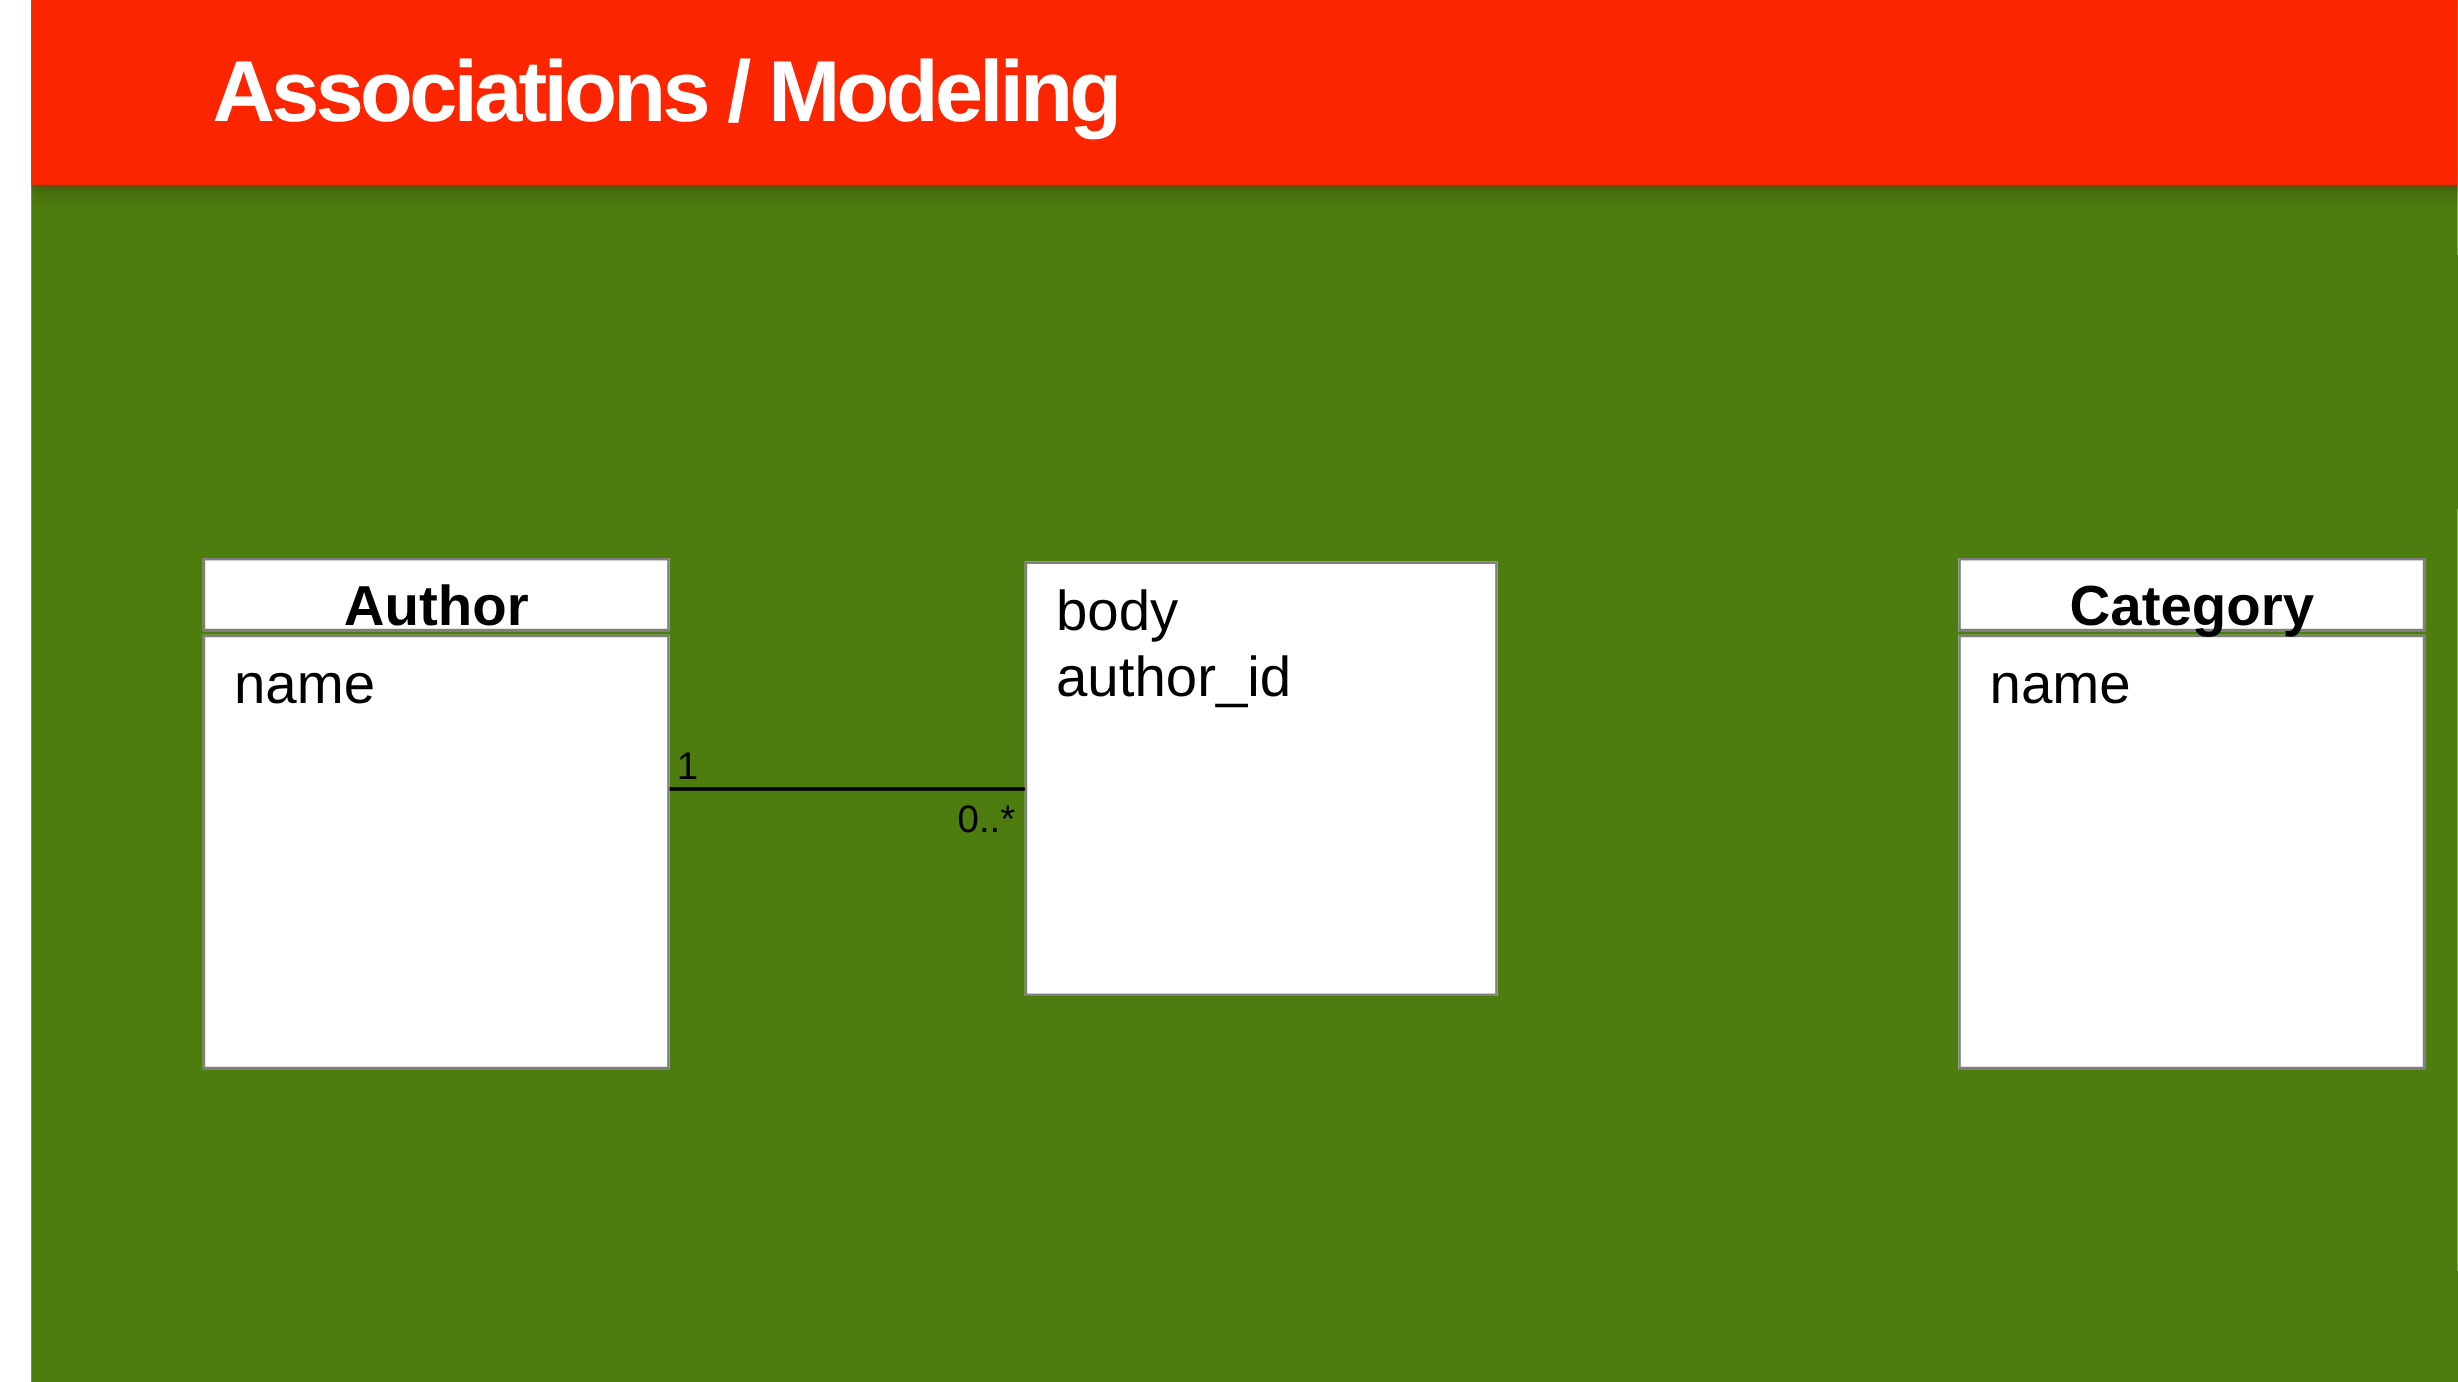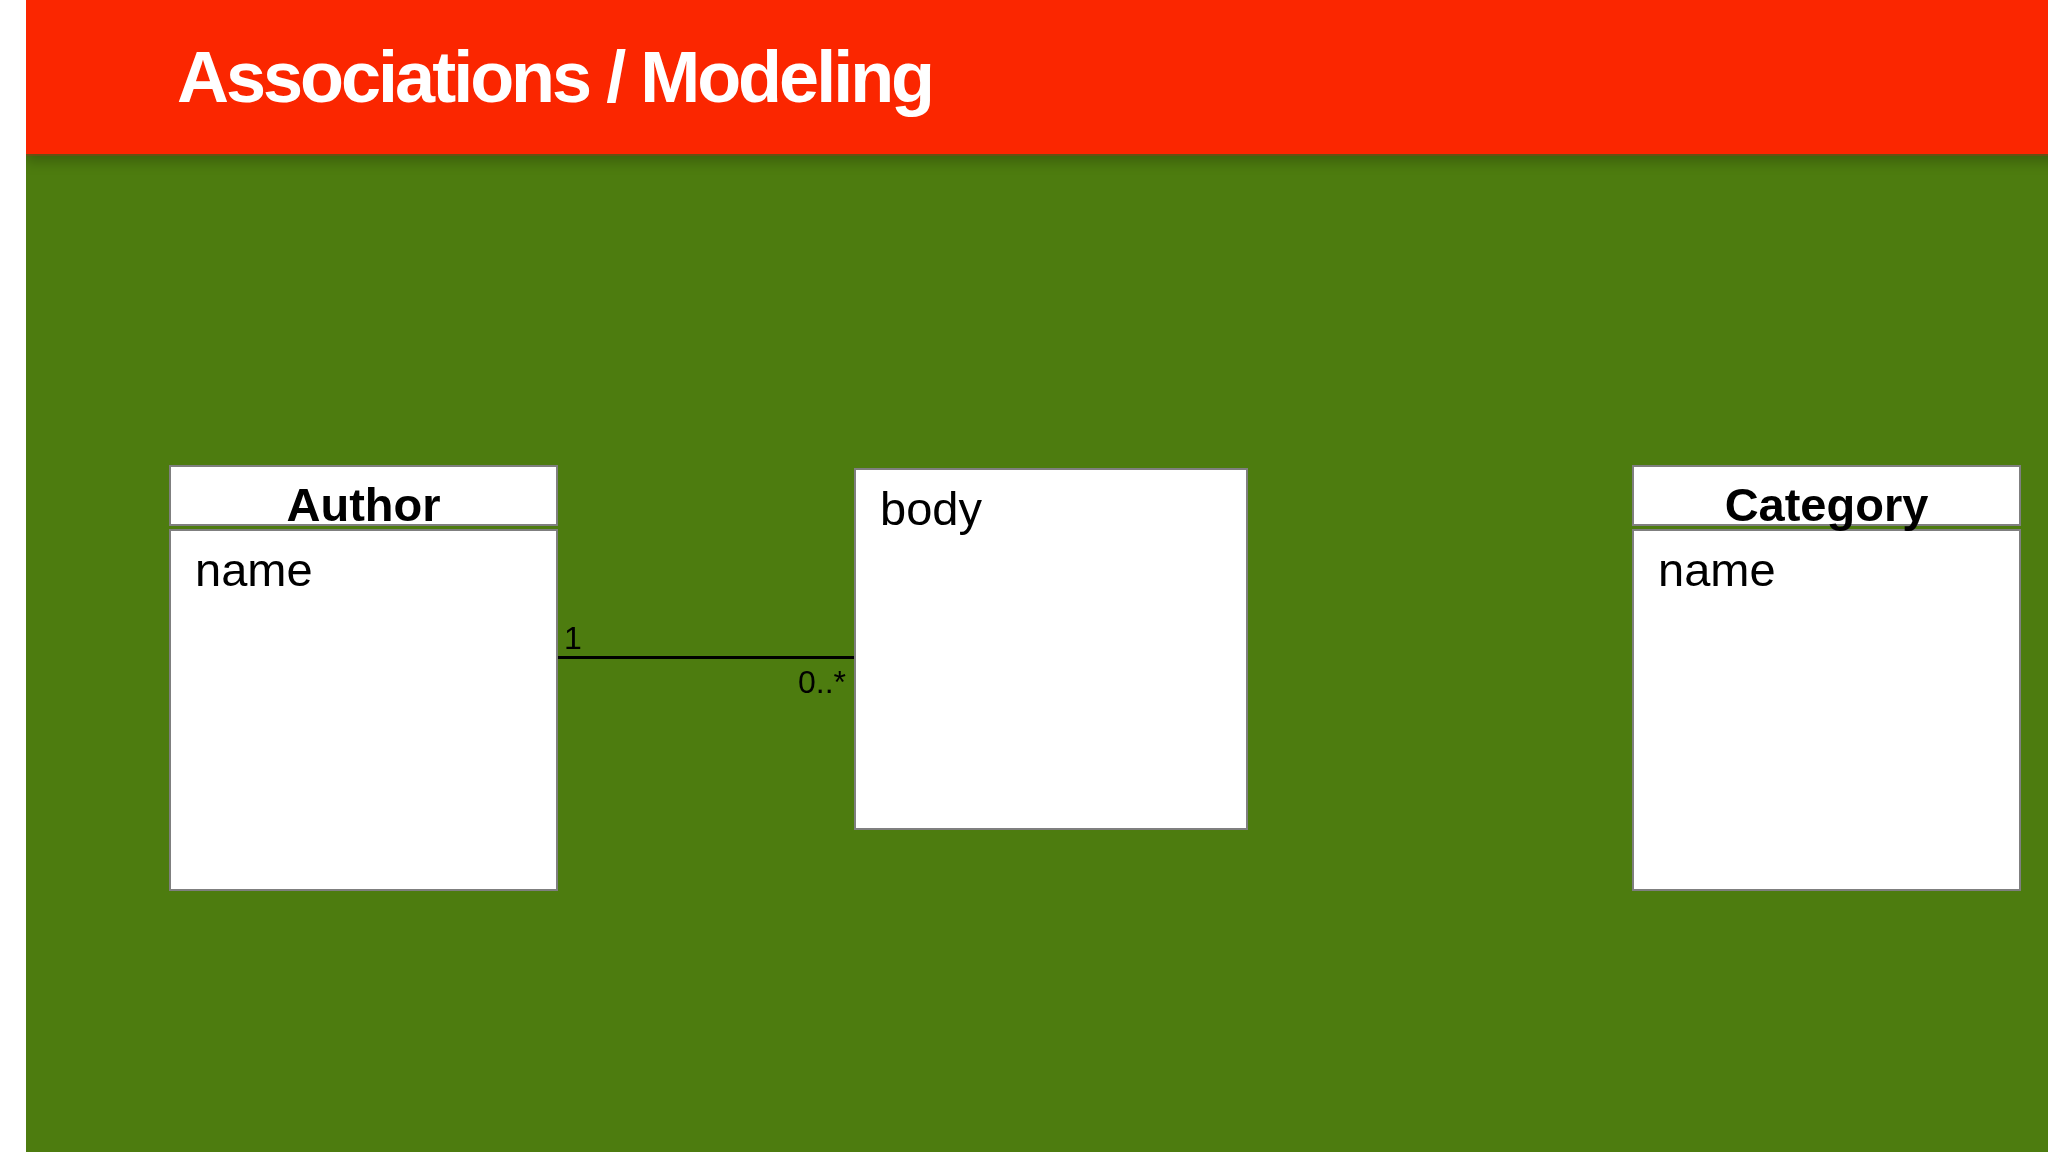--- a/index.html
+++ b/index.html
@@ -110,20 +110,21 @@
         <span>Author</span>
       </div>
       <div class="entity-body">
         <div class="attr">name</div>
       </div>
     </div>
 
     <div class="entity post">
       <div class="entity-body">
         <div class="attr">body</div>
+        <div class="attr">author_id</div>
       </div>
     </div>
 
     <div class="entity category">
       <div class="entity-header">
         <span>Category</span>
       </div>
       <div class="entity-body">
         <div class="attr">name</div>
       </div>

